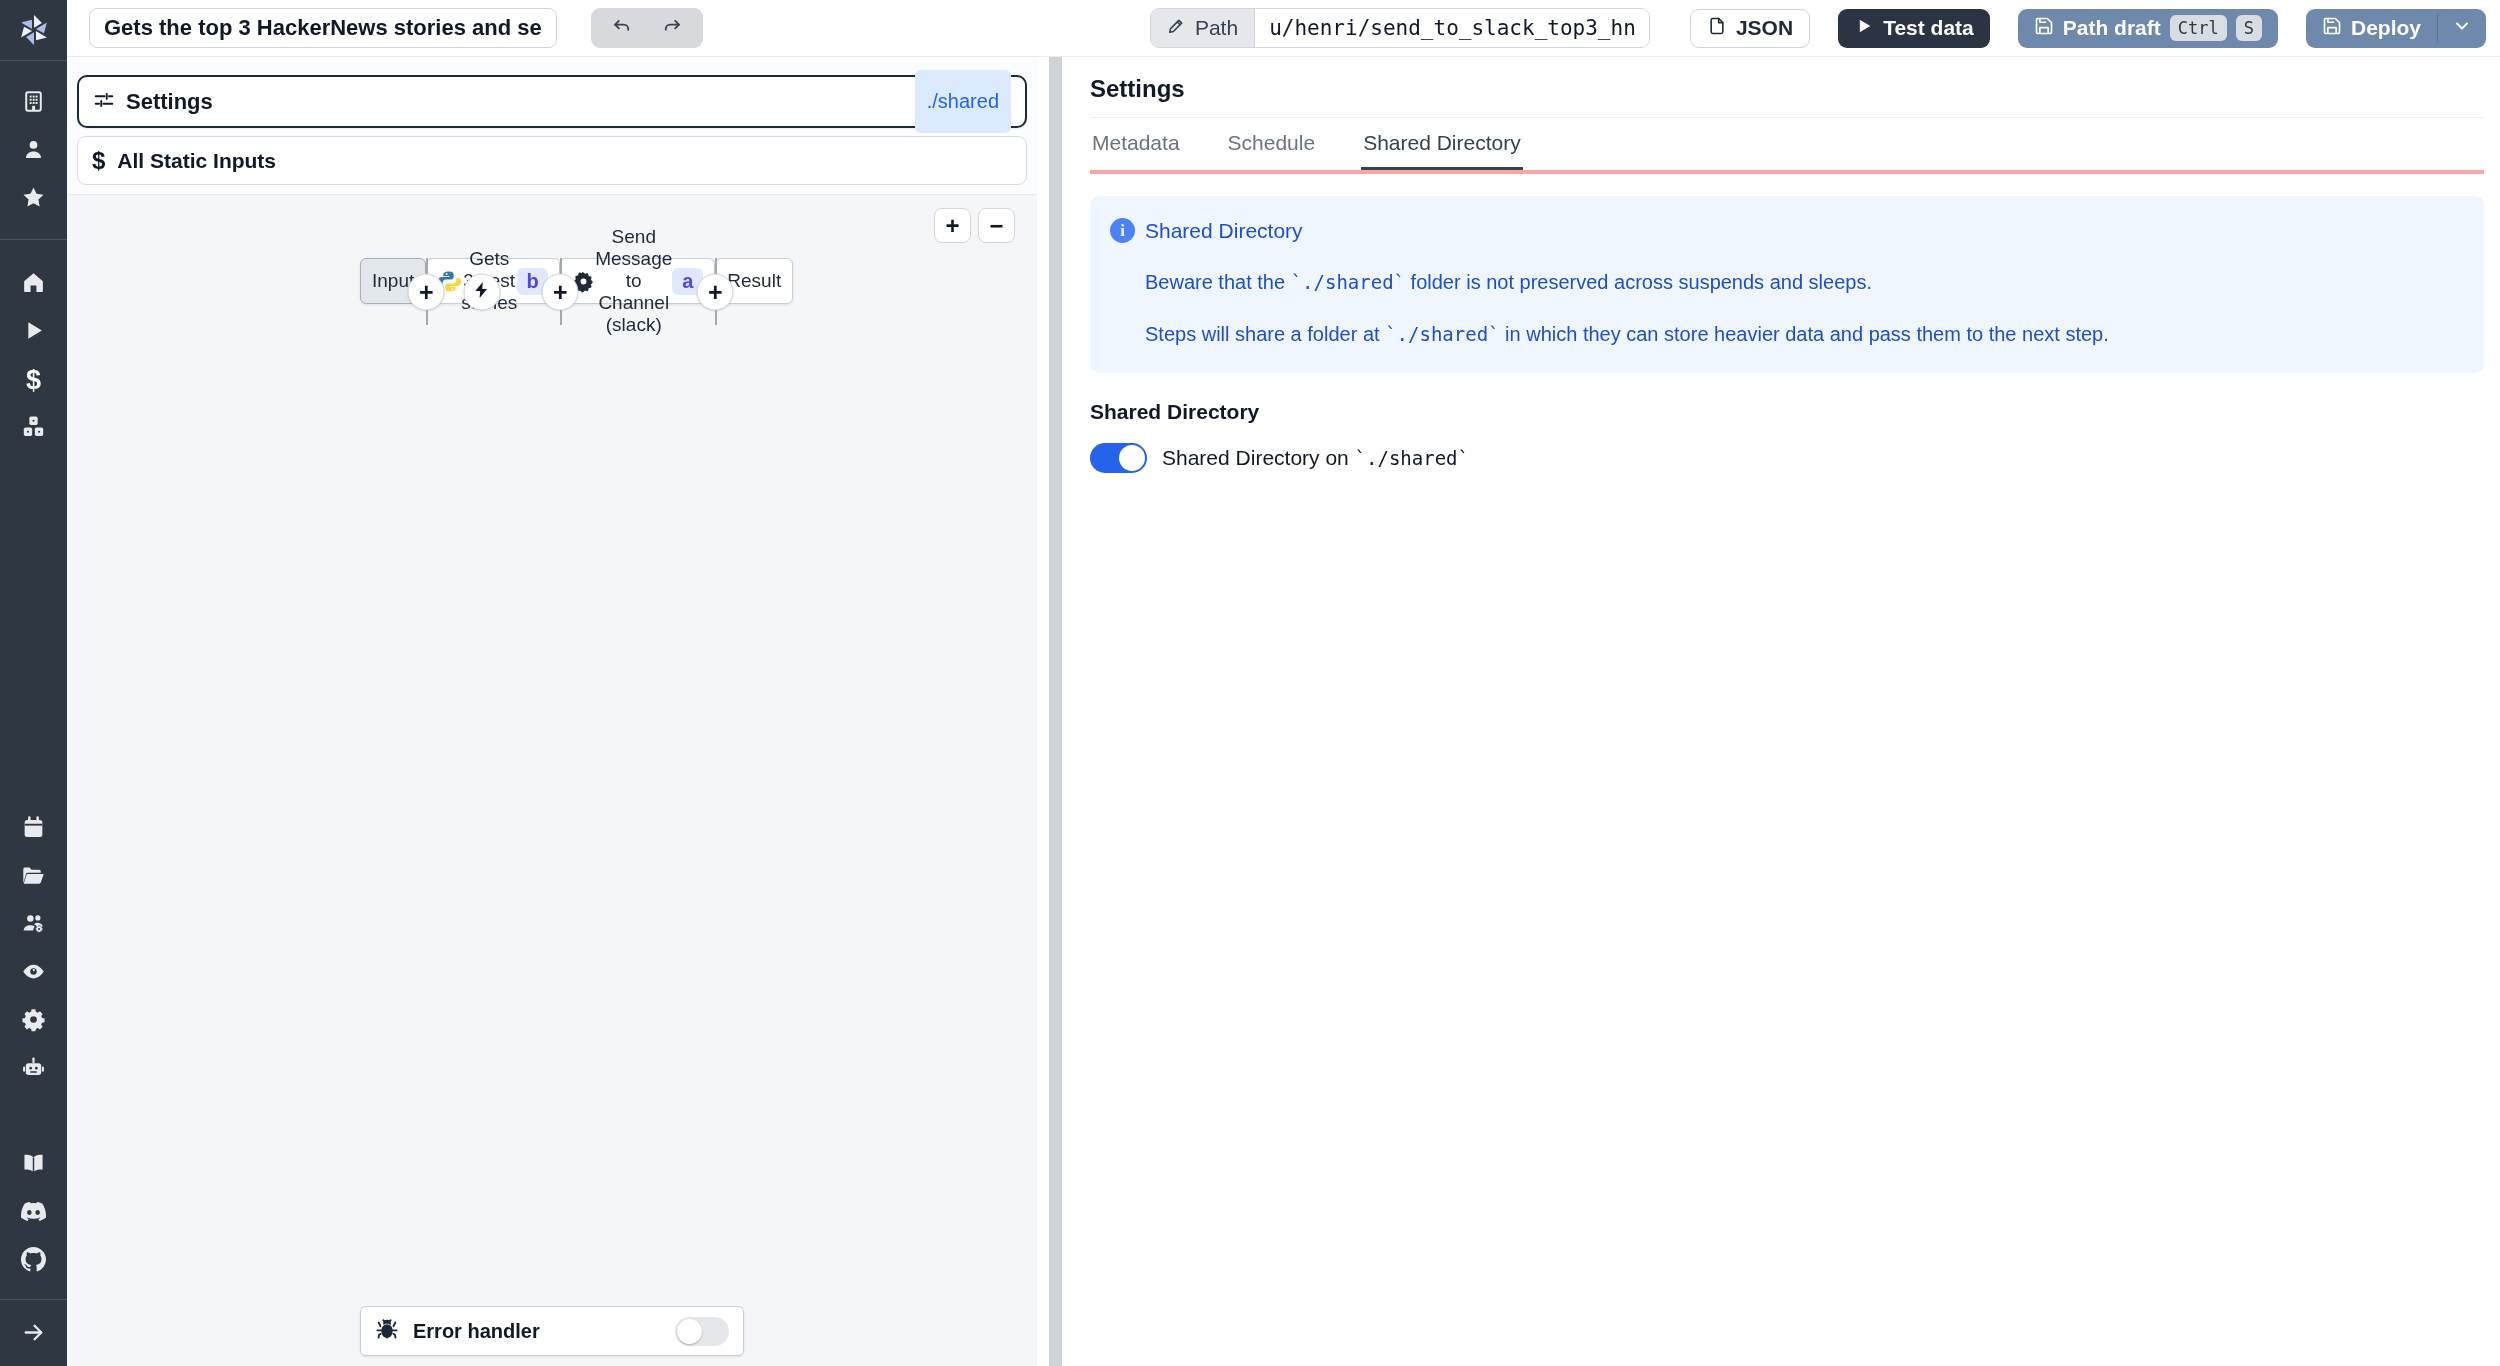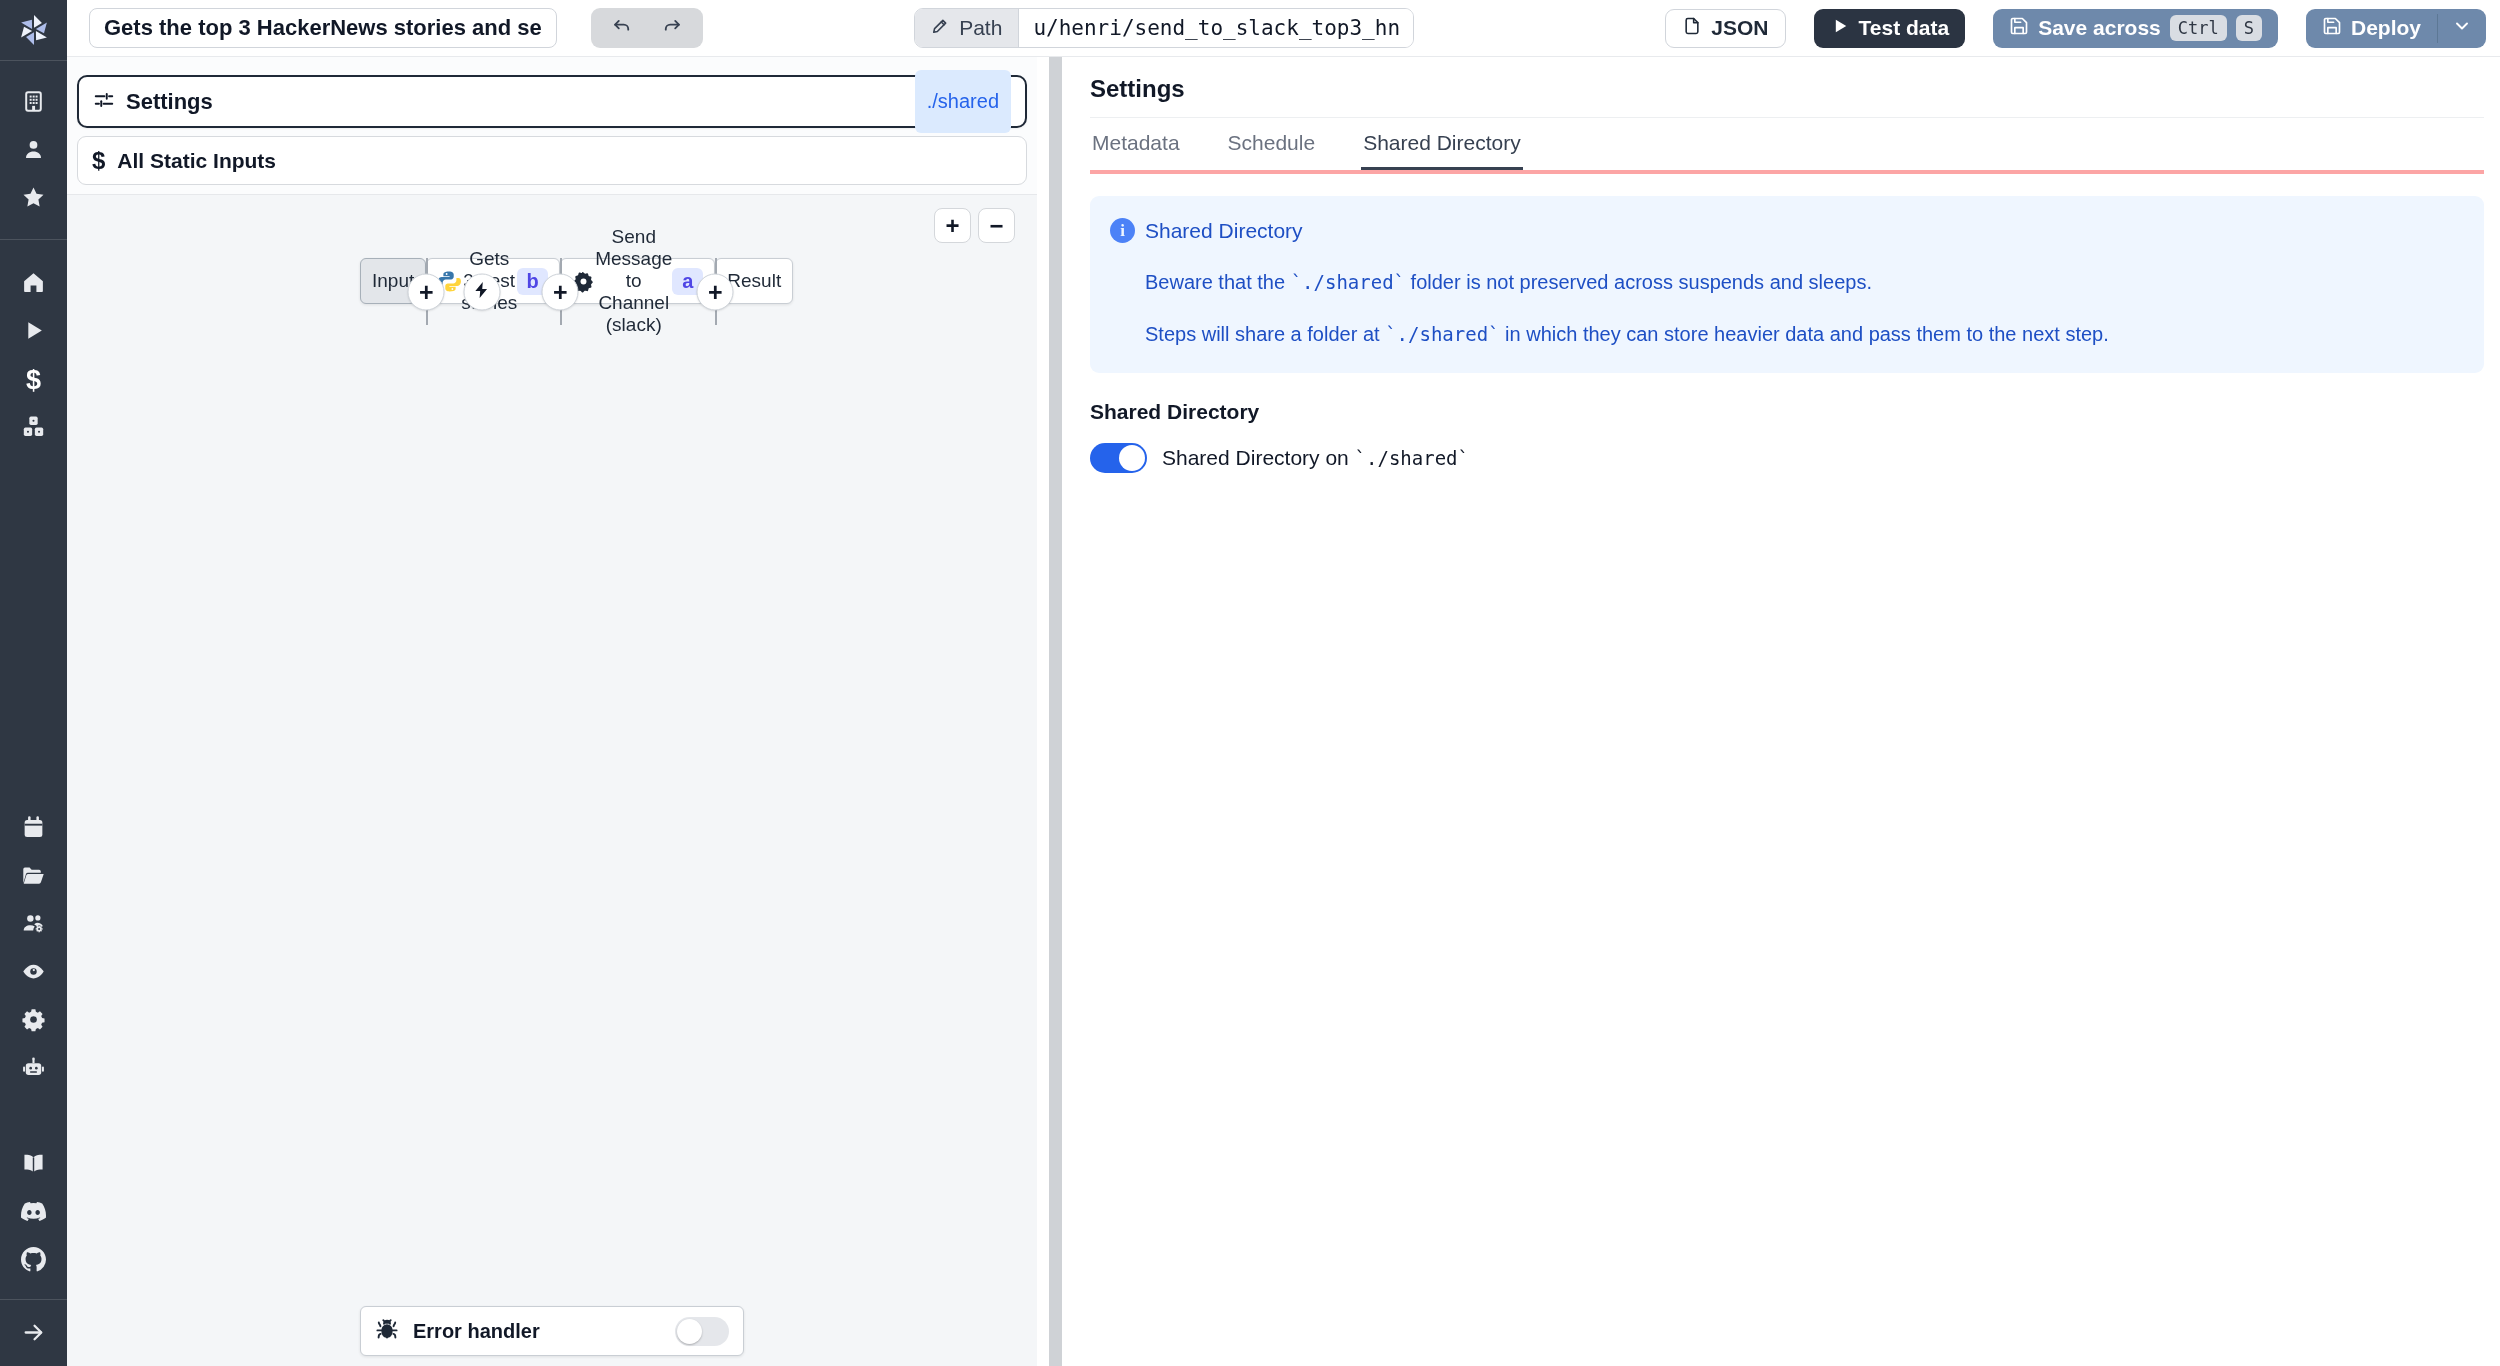--- a/index.html
+++ b/index.html
@@ -18,21 +18,21 @@
 
   
   #main { flex:1; display:flex; flex-direction:column; min-width:0; }
 
   
   #topbar { height:57px; background:#fff; border-bottom:1px solid #e8eaed; display:flex; align-items:center; padding:0 14px 0 22px; flex-shrink:0; }
   #title-input { width:468px; height:40px; border:1px solid #d1d5db; border-radius:8px; padding:0 14px; font-family:"Liberation Sans",sans-serif; font-size:22px; font-weight:700; color:#111827; outline:none; }
   .undo-redo { margin-left:34px; height:40px; width:112px; background:#d7d9dc; border-radius:9px; display:flex; align-items:center; justify-content:space-evenly; }
   .ur-btn { width:40px; height:36px; display:flex; align-items:center; justify-content:center; cursor:pointer; }
   .ur-btn svg { width:22px; height:22px; }
-  #path-zone { flex:1; display:flex; justify-content:center; }
+  #path-zone { flex:1; display:flex; justify-content:flex-end; }
   .path-group { display:flex; height:40px; border:1px solid #d1d5db; border-radius:9px; overflow:hidden; width:500px; }
   .path-label { background:#e5e7eb; display:flex; align-items:center; gap:9px; padding:0 16px; font-size:21px; color:#374151; border-right:1px solid #d1d5db; cursor:pointer; }
   .path-label svg { width:19px; height:19px; }
   #path-input { flex:1; border:none; outline:none; padding:0 14px; font-size:21px; color:#111827; font-family:"DejaVu Sans Mono",monospace; }
   .tb-right { display:flex; align-items:center; gap:28px; margin-left:40px; }
   .btn { height:39px; border-radius:9px; display:flex; align-items:center; gap:9px; padding:0 16px; font-size:21px; font-weight:600; cursor:pointer; white-space:nowrap; }
   .btn svg { width:20px; height:20px; }
   .btn-white { background:#fff; border:1px solid #d1d5db; color:#1f2937; }
   .btn-dark { background:#2b3442; color:#fff; }
   .btn-steel { background:#6e89ab; color:#fff; }
@@ -315,21 +315,21 @@
               <path d="M7 4.5l12.5 7.5L7 19.5z"></path>
             </svg></span>
         <span>Test data</span>
       </div>
       <div class="btn btn-steel">
         <span><svg viewBox="0 0 24 24" fill="none" stroke="#fff" stroke-width="2" stroke-linecap="round" stroke-linejoin="round">
               <path d="M19.5 21h-15A1.5 1.5 0 013 19.5v-15A1.5 1.5 0 014.5 3H16l5 5v11.5a1.5 1.5 0 01-1.5 1.5z"></path>
               <path d="M17 21v-7H7v7"></path>
               <path d="M7 3v4.5h7"></path>
             </svg></span>
-        <span>Save across</span>
+        <span>Path draft</span>
         <kbd>Ctrl</kbd>
         <kbd>S</kbd>
       </div>
       <div class="split-btn">
         <div class="split-main">
           <span><svg viewBox="0 0 24 24" fill="none" stroke="#fff" stroke-width="2" stroke-linecap="round" stroke-linejoin="round">
                 <path d="M19.5 21h-15A1.5 1.5 0 013 19.5v-15A1.5 1.5 0 014.5 3H16l5 5v11.5a1.5 1.5 0 01-1.5 1.5z"></path>
                 <path d="M17 21v-7H7v7"></path>
                 <path d="M7 3v4.5h7"></path>
               </svg></span>

